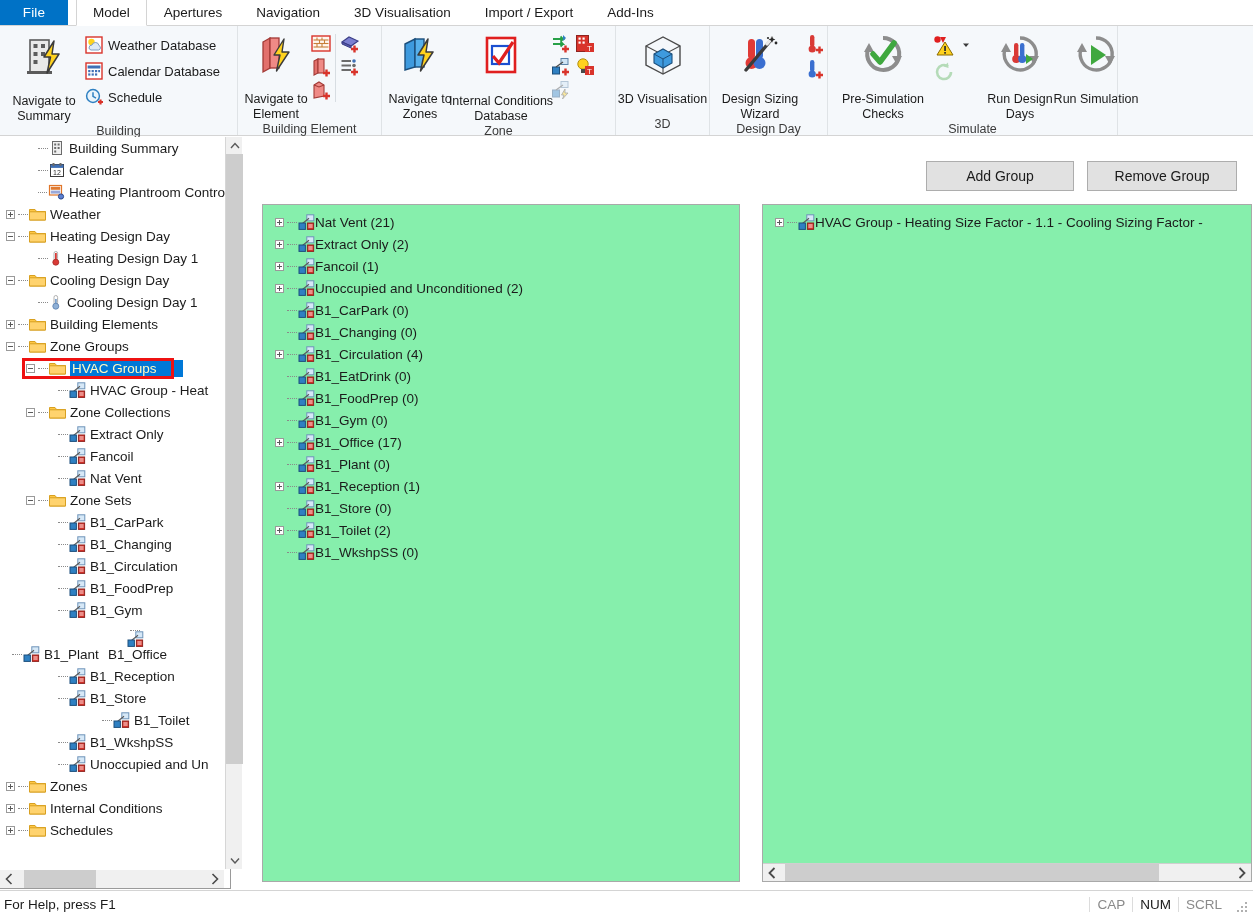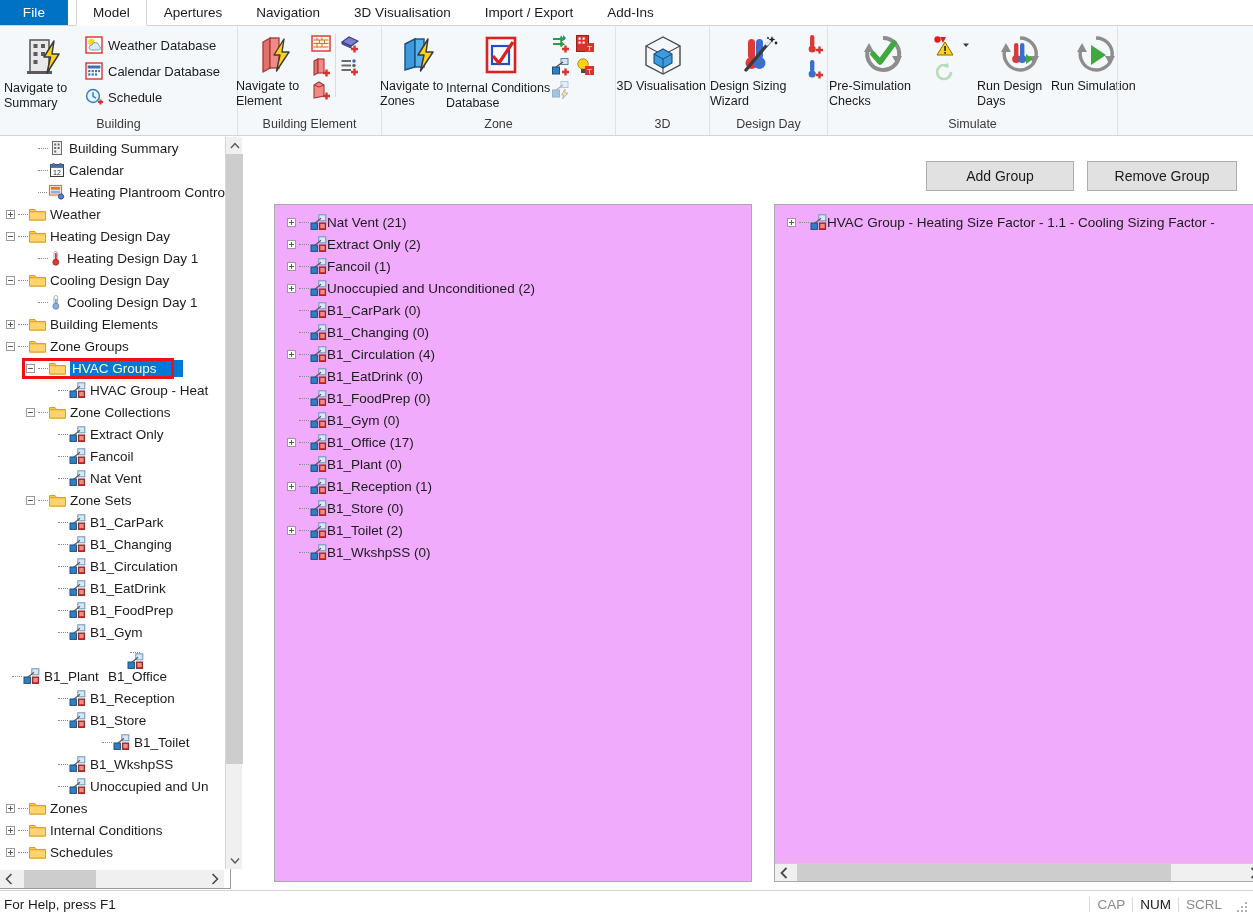--- a/index.html
+++ b/index.html
@@ -51,22 +51,22 @@
   .rgroup-title {
     height: 18px; line-height: 14px; text-align: center;
     font-size: 12.5px; color: #3a3a3a;
   }
 
   .bigbtn {
     width: 74px; display: flex; flex-direction: column;
     align-items: center; padding-top: 4px; cursor: default;
   }
   .bigbtn .lbl {
-    margin-top: 3px; font-size: 12.5px; line-height: 15px;
-    color: #1b1b1b; width: 80px;
+    margin-top: 16px; font-size: 12.5px; line-height: 15px;
+    text-align: center; color: #1b1b1b; width: 80px;
   }
   .smallcol { display: flex; flex-direction: column; gap: 2px; padding-top: 3px; }
   .smallitem { display: flex; align-items: center; gap: 5px; cursor: default; height: 24px; }
   .smallitem .lbl { font-size: 13px; color: #1b1b1b; white-space: nowrap; }
   .icongrid { display: flex; flex-direction: column; gap: 3px; padding-top: 4px; }
   .iconrow { display: flex; gap: 4px; }
   .vsep { width: 1px; background: #d7dde2; align-self: stretch; margin: 4px 4px 20px 4px; }
 
   svg { display: block; }
 
@@ -131,23 +131,22 @@
   .work {
     position: absolute; top: 137px; left: 244px; width: 1009px; height: 752px;
     background: #ffffff;
   }
   .btn {
     position: absolute; height: 30px; background: #e1e1e1;
     border: 1px solid #adadad; font-size: 14px; color: #1b1b1b;
     font-family: "Liberation Sans", sans-serif; cursor: default;
   }
   .listpanel {
-    position: absolute; background: #f0abfc; border: 1px solid #a9a9a9;
+    position: absolute; background: #86efac; border: 1px solid #a9a9a9;
     overflow: hidden;
-    margin-left: 12px;
   }
   .lnode {
     position: relative; height: 22px; display: flex; align-items: center;
     white-space: nowrap; font-size: 13.5px; color: #1b1b1b; cursor: default;
   }
 
   
   .statusbar {
     position: absolute; left: 0; bottom: 0; width: 1253px; height: 28px;
     border-top: 1px solid #d4d4d4; background: #ffffff;
@@ -797,37 +796,20 @@
               <line x1="4.5" y1="9.5" x2="11" y2="4.2" stroke="#5a5a5a" stroke-width="1.1"></line>
               <rect x="1" y="9" width="6.4" height="6.4" fill="#2f80c2" stroke="#1c4f7c" stroke-width="1"></rect>
               <rect x="9.4" y="9" width="6.2" height="6.4" fill="#d9342b" stroke="#8e2420" stroke-width="1"></rect>
               <g stroke="#ffffff" stroke-width=".9">
                 <line x1="10.4" y1="11" x2="14.6" y2="11"></line>
                 <line x1="10.4" y1="13" x2="14.6" y2="13"></line>
               </g>
             </svg>
           </span>
           <span class="tlabel">B1_Circulation</span>
-        </div>
-        <div class="tnode" style="padding-left: 46px;">
-          <span class="expander none"></span>
-          <span class="dotline"></span>
-          <span style="display: inline-flex; align-items: center;">
-            <svg width="17" height="16" viewBox="0 0 17 16">
-              <rect x="8.8" y="0.8" width="7" height="6" fill="#d6e8f7" stroke="#6d93b8" stroke-width="1"></rect>
-              <line x1="4.5" y1="9.5" x2="11" y2="4.2" stroke="#5a5a5a" stroke-width="1.1"></line>
-              <rect x="1" y="9" width="6.4" height="6.4" fill="#2f80c2" stroke="#1c4f7c" stroke-width="1"></rect>
-              <rect x="9.4" y="9" width="6.2" height="6.4" fill="#d9342b" stroke="#8e2420" stroke-width="1"></rect>
-              <g stroke="#ffffff" stroke-width=".9">
-                <line x1="10.4" y1="11" x2="14.6" y2="11"></line>
-                <line x1="10.4" y1="13" x2="14.6" y2="13"></line>
-              </g>
-            </svg>
-          </span>
-          <span class="tlabel">B1_EatDrink</span>
         </div>
         <div class="tnode" style="padding-left: 46px;">
           <span class="expander none"></span>
           <span class="dotline"></span>
           <span style="display: inline-flex; align-items: center;">
             <svg width="17" height="16" viewBox="0 0 17 16">
               <rect x="8.8" y="0.8" width="7" height="6" fill="#d6e8f7" stroke="#6d93b8" stroke-width="1"></rect>
               <line x1="4.5" y1="9.5" x2="11" y2="4.2" stroke="#5a5a5a" stroke-width="1.1"></line>
               <rect x="1" y="9" width="6.4" height="6.4" fill="#2f80c2" stroke="#1c4f7c" stroke-width="1"></rect>
               <rect x="9.4" y="9" width="6.2" height="6.4" fill="#d9342b" stroke="#8e2420" stroke-width="1"></rect>

